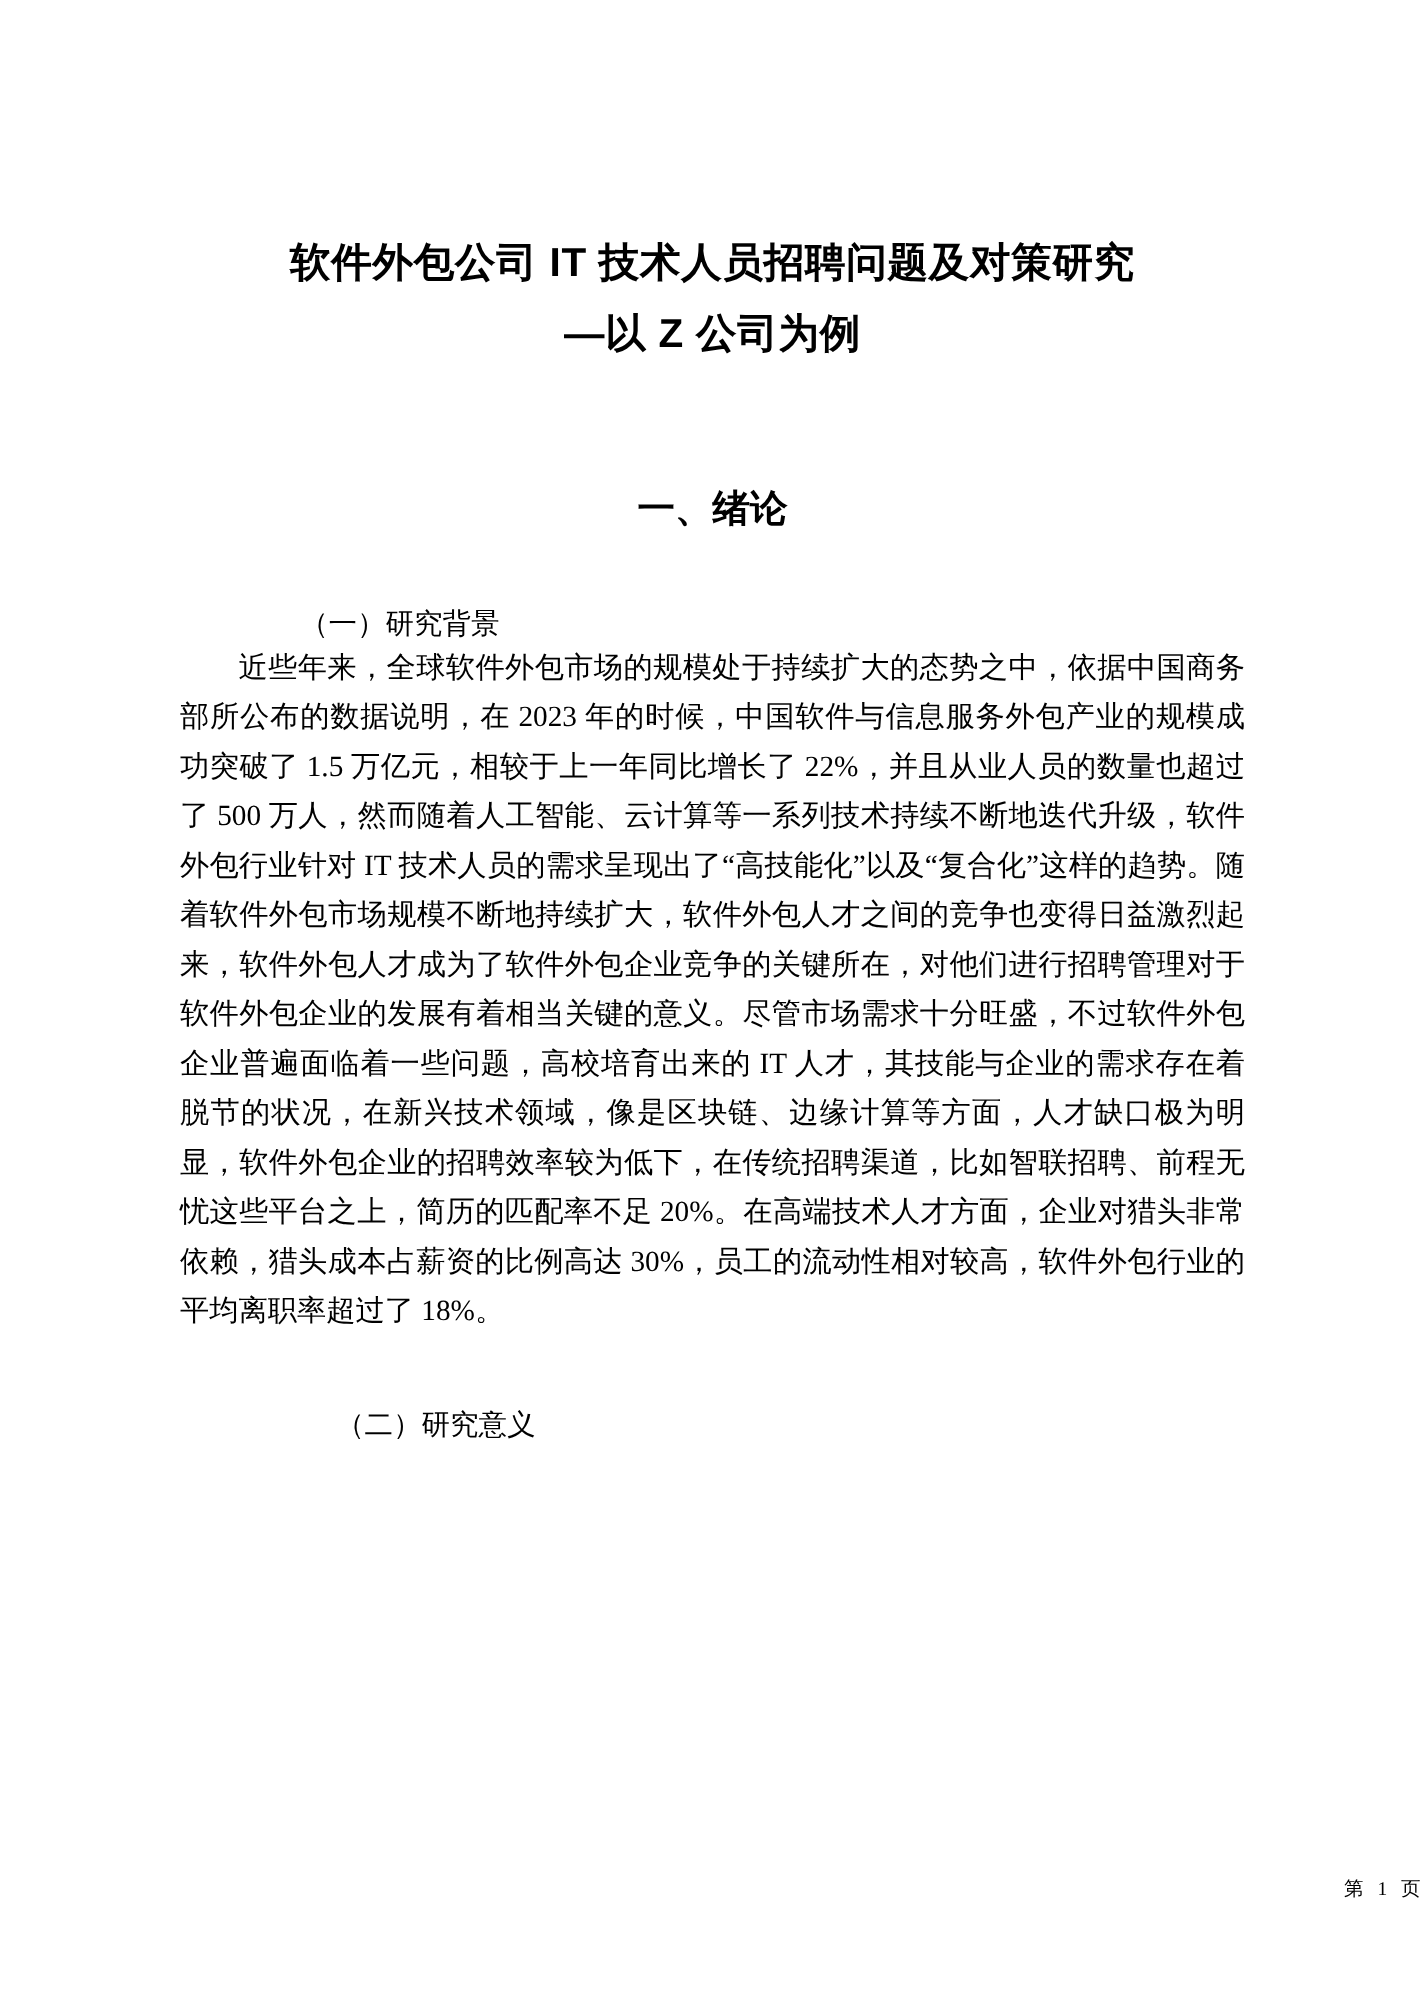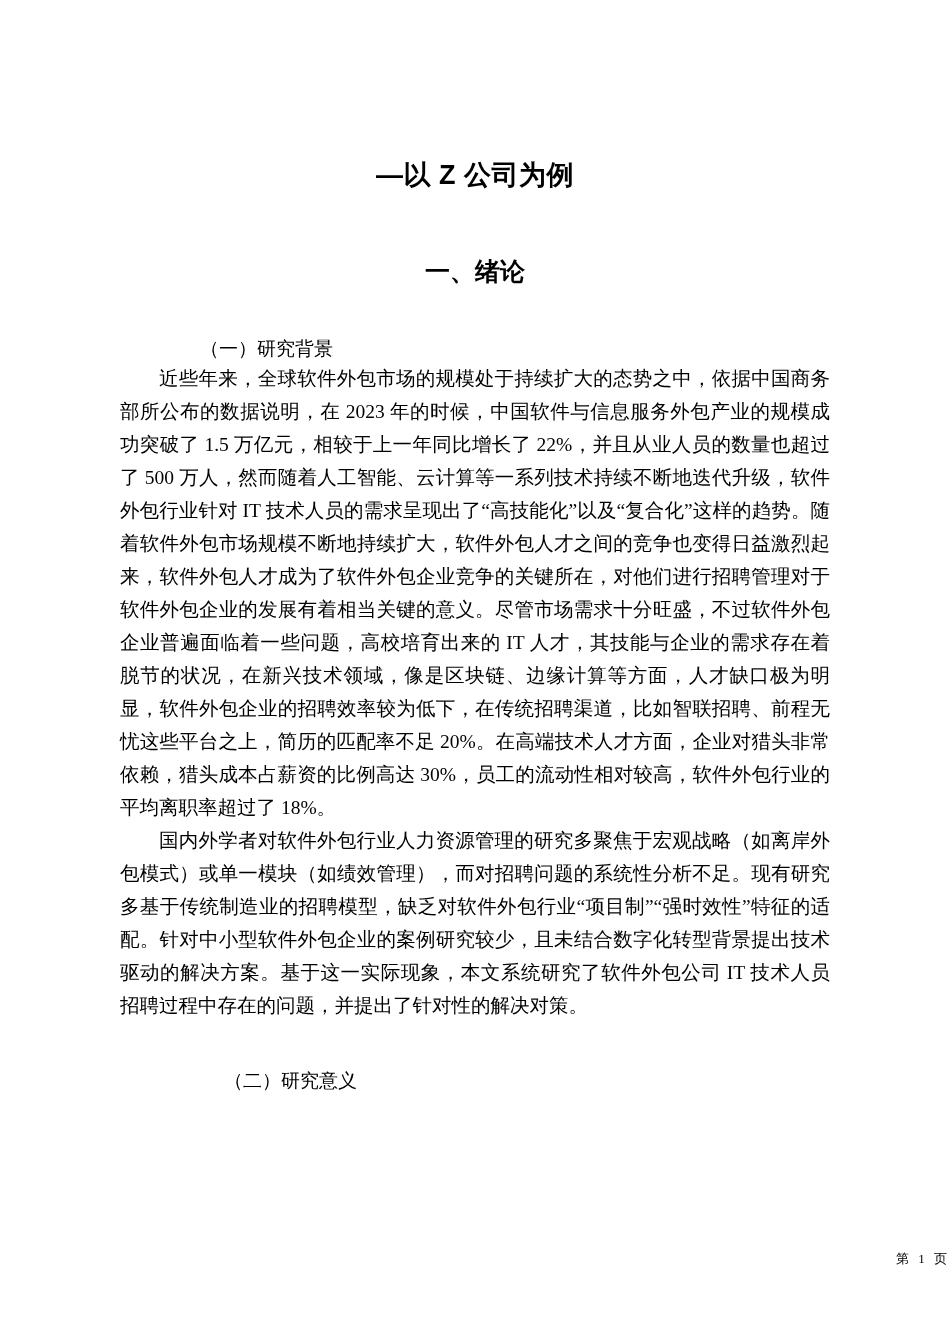--- a/index.html
+++ b/index.html
@@ -28,21 +28,21 @@
     font-weight: 700;
     font-size: 27px;
     line-height: 47px;
     letter-spacing: 0.5px;
   }
   .chapter-heading {
     text-align: center;
     font-family: "Liberation Sans", sans-serif;
     font-weight: 700;
     font-size: 25px;
-    margin-top: 56px;
+    margin-top: 76px;
   }
   .section-heading {
     font-family: "Liberation Sans", sans-serif;
     font-weight: 400;
     font-size: 19px;
     margin-top: 48px;
     padding-left: 80px;
   }
   .section-heading.second {
     margin-top: 46px;
@@ -68,30 +68,30 @@
     letter-spacing: 3px;
   }
 </style>
 </head>
 <body>
 
 <div class="page">
   <div class="content">
 
     <div class="doc-title">
+      <div>软件外包公司 IT 技术人员招聘问题及对策研究</div>
       <div>—以 Z 公司为例</div>
     </div>
 
     <div class="chapter-heading">一、绪论</div>
 
     <div class="section-heading">（一）研究背景</div>
 
     <div class="body-text">
       <p class="para">近些年来，全球软件外包市场的规模处于持续扩大的态势之中，依据中国商务部所公布的数据说明，在 2023 年的时候，中国软件与信息服务外包产业的规模成功突破了 1.5 万亿元，相较于上一年同比增长了 22%，并且从业人员的数量也超过了 500 万人，然而随着人工智能、云计算等一系列技术持续不断地迭代升级，软件外包行业针对 IT 技术人员的需求呈现出了“高技能化”以及“复合化”这样的趋势。随着软件外包市场规模不断地持续扩大，软件外包人才之间的竞争也变得日益激烈起来，软件外包人才成为了软件外包企业竞争的关键所在，对他们进行招聘管理对于软件外包企业的发展有着相当关键的意义。尽管市场需求十分旺盛，不过软件外包企业普遍面临着一些问题，高校培育出来的 IT 人才，其技能与企业的需求存在着脱节的状况，在新兴技术领域，像是区块链、边缘计算等方面，人才缺口极为明显，软件外包企业的招聘效率较为低下，在传统招聘渠道，比如智联招聘、前程无忧这些平台之上，简历的匹配率不足 20%。在高端技术人才方面，企业对猎头非常依赖，猎头成本占薪资的比例高达 30%，员工的流动性相对较高，软件外包行业的平均离职率超过了 18%。</p>
-      <p class="para">国内外学者对软件外包行业人力资源管理的研究多聚焦于宏观战略（如离岸外包模式）或单一模块（如绩效管理），而对招聘问题的系统性分析不足。现有研究多基于传统制造业的招聘模型，缺乏对软件外包行业“项目制”“强时效性”特征的适配。针对中小型软件外包企业的案例研究较少，且未结合数字化转型背景提出技术驱动的解决方案。基于这一实际现象，本文系统研究了软件外包公司 IT 技术人员招聘过程中存在的问题，并提出了针对性的解决对策。</p>
     </div>
 
     <div class="section-heading second">（二）研究意义</div>
 
   </div>
 
   <div class="footer">
     <span>第 1 页</span>
   </div>
 </div>

